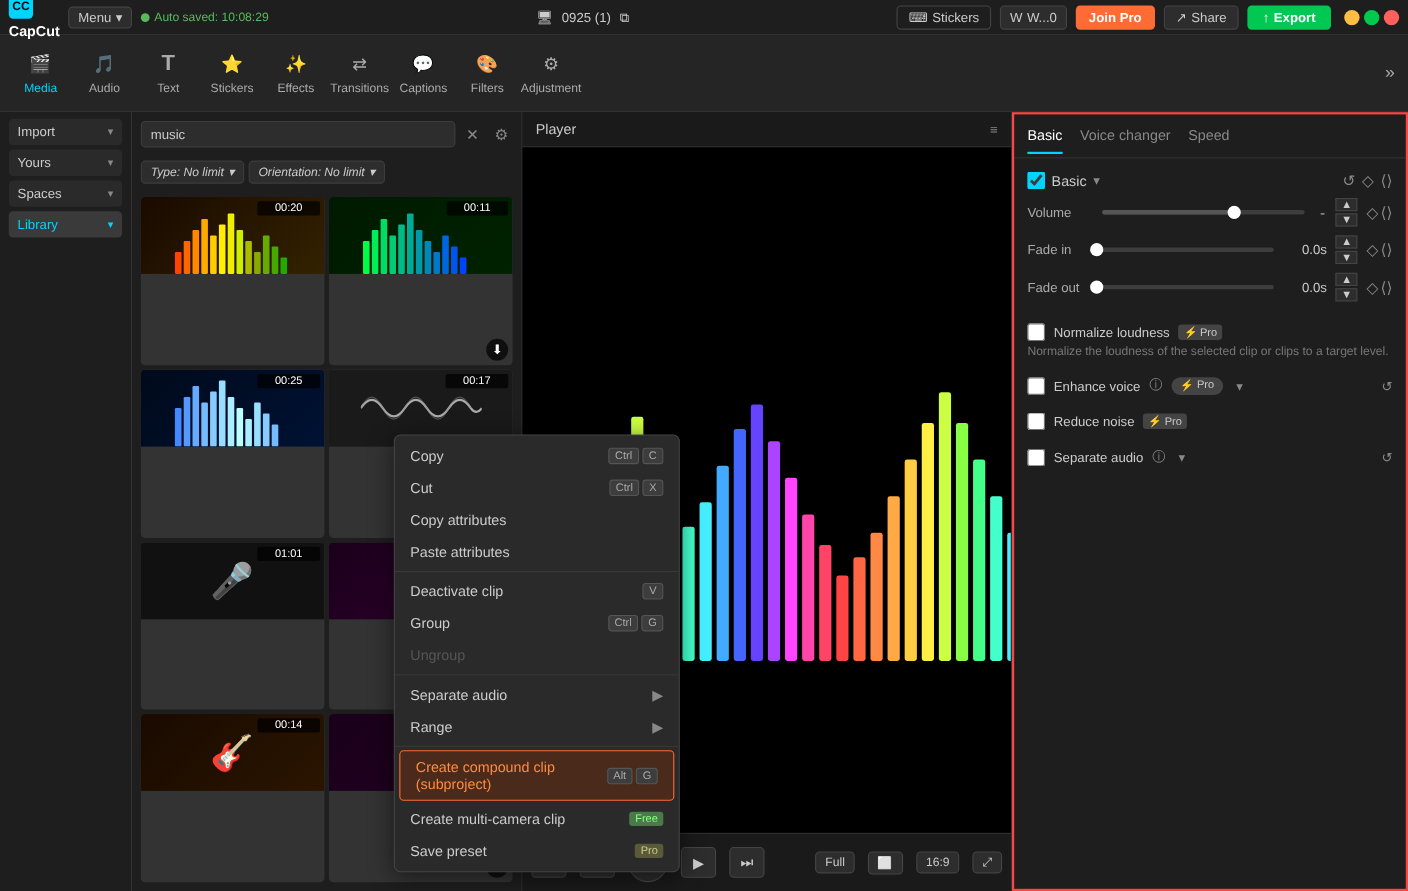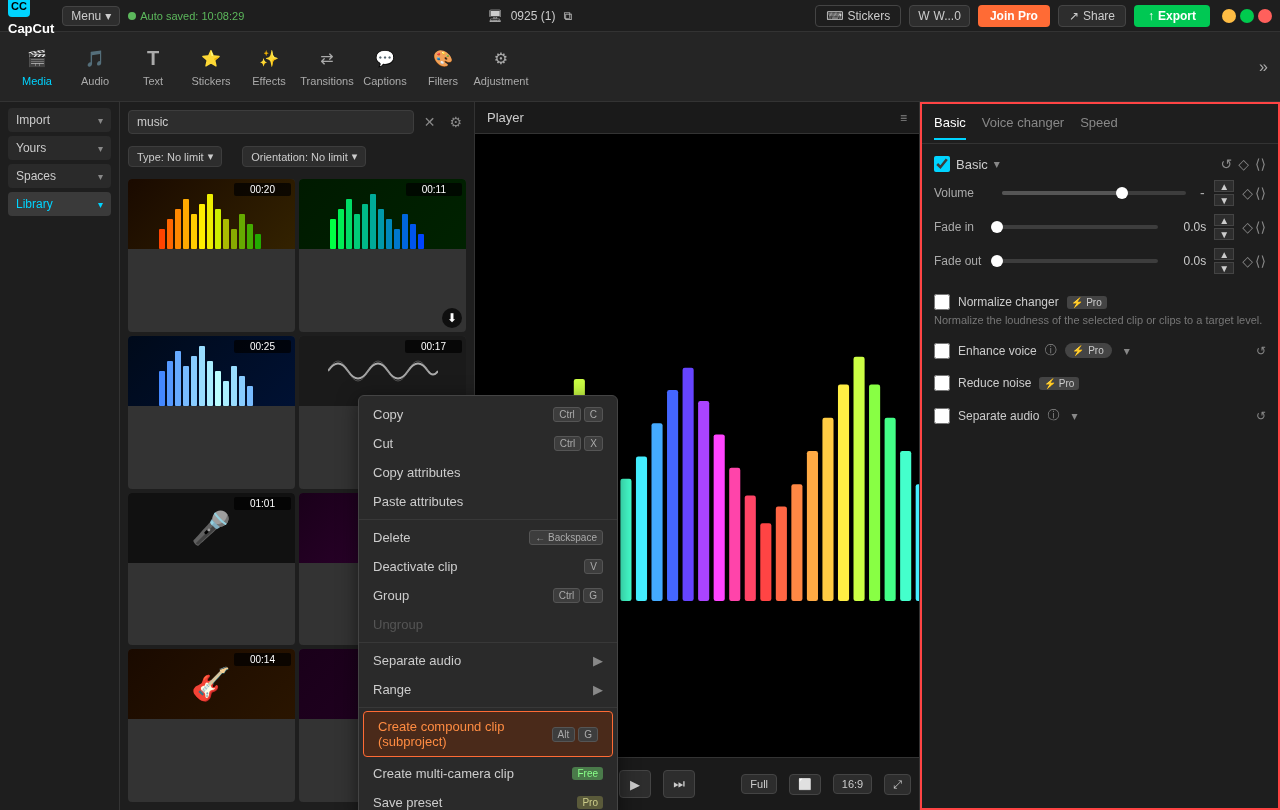--- a/index.html
+++ b/index.html
@@ -40,21 +40,21 @@
     .sidebar-section { padding: 6px 8px; }
     .sidebar-btn { display: flex; align-items: center; justify-content: space-between; width: 100%; padding: 5px 8px; background: #2a2a2a; border: none; border-radius: 4px; color: #ccc; font-size: 12px; cursor: pointer; margin-bottom: 4px; }
     .sidebar-btn .chevron { font-size: 10px; color: #888; }
 
     
     .media-library { width: 355px; background: #1e1e1e; border-right: 1px solid #333; display: flex; flex-direction: column; }
     .media-search { display: flex; align-items: center; padding: 8px; gap: 10px; }
     .search-input { flex: 1; background: #2d2d2d; border: 1px solid #3d3d3d; border-radius: 4px; color: #ccc; padding: 4px 8px; font-size: 12px; }
     .search-clear { color: #888; cursor: pointer; font-size: 14px; }
     .filter-btn { color: #888; cursor: pointer; font-size: 14px; padding: 2px 4px; }
-    .media-filters { display: flex; align-items: center; padding: 4px 8px; gap: 20px; }
+    .media-filters { display: flex; align-items: center; padding: 4px 8px; gap: 4px; font-style: italic; }
     .filter-dropdown { background: #2d2d2d; border: 1px solid #3d3d3d; border-radius: 4px; color: #ccc; padding: 3px 8px; font-size: 11px; cursor: pointer; display: flex; align-items: center; gap: 4px; }
     .media-grid { display: grid; grid-template-columns: 1fr 1fr; gap: 4px; padding: 8px; overflow-y: auto; flex: 1; }
     .media-thumb { position: relative; border-radius: 4px; overflow: hidden; cursor: pointer; background: #333; }
     .media-thumb-bg { width: 100%; height: 70px; display: flex; align-items: center; justify-content: center; font-size: 24px; }
     .thumb-duration { position: absolute; top: 4px; right: 4px; background: rgba(0,0,0,0.7); color: #fff; font-size: 10px; padding: 1px 16px; border-radius: 2px; }
     .thumb-download { position: absolute; bottom: 4px; right: 4px; background: rgba(0,0,0,0.7); color: #fff; font-size: 12px; width: 20px; height: 20px; display: flex; align-items: center; justify-content: center; border-radius: 50%; }
 
     
     .player-section { flex: 1; background: #1a1a1a; display: flex; flex-direction: column; border-right: 1px solid #333; }
     .player-header { display: flex; align-items: center; justify-content: space-between; padding: 8px 12px; border-bottom: 1px solid #333; }
@@ -467,21 +467,21 @@
         <div style="display:flex;gap:2px;align-items:center;">
           <span class="panel-action-icon">◇</span>
           <span class="panel-action-icon">⟨⟩</span>
         </div>
       </div>
 
       <div style="height:12px"></div>
 
       <div class="normalize-row">
         <input type="checkbox" class="panel-checkbox" style="">
-        <span class="normalize-label">Normalize changer</span>
+        <span class="normalize-label">Normalize loudness</span>
         <span class="pro-badge">
           <span>⚡</span>
             <span>Pro</span>
         </span>
       </div>
       <div class="normalize-desc">Normalize the loudness of the selected clip or clips to a target level.</div>
 
       <div style="height:8px"></div>
 
       <div class="enhance-row">
@@ -538,26 +538,20 @@
   <div class="ctx-item">
     <span>Copy attributes</span>
     <span></span>
   </div>
   <div class="ctx-item">
     <span>Paste attributes</span>
     <span></span>
   </div>
   <div class="ctx-divider"></div>
   <div class="ctx-item">
-    <span>Delete</span>
-    <span class="ctx-shortcut">
-      <span class="ctx-kbd">← Backspace</span>
-    </span>
-  </div>
-  <div class="ctx-item">
     <span>Deactivate clip</span>
     <span class="ctx-shortcut">
       <span class="ctx-kbd">V</span>
     </span>
   </div>
   <div class="ctx-item">
     <span>Group</span>
     <span class="ctx-shortcut">
       <span class="ctx-kbd">Ctrl</span>
       <span class="ctx-kbd">G</span>

